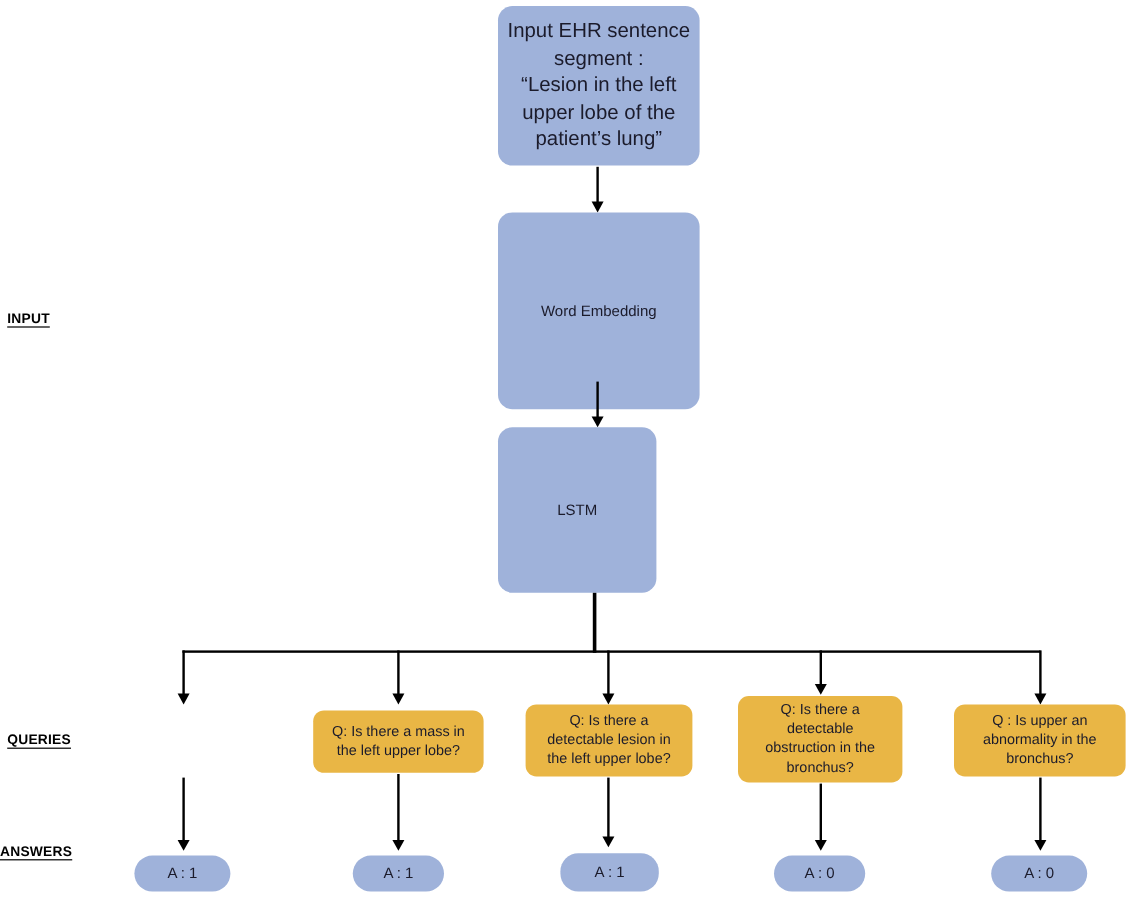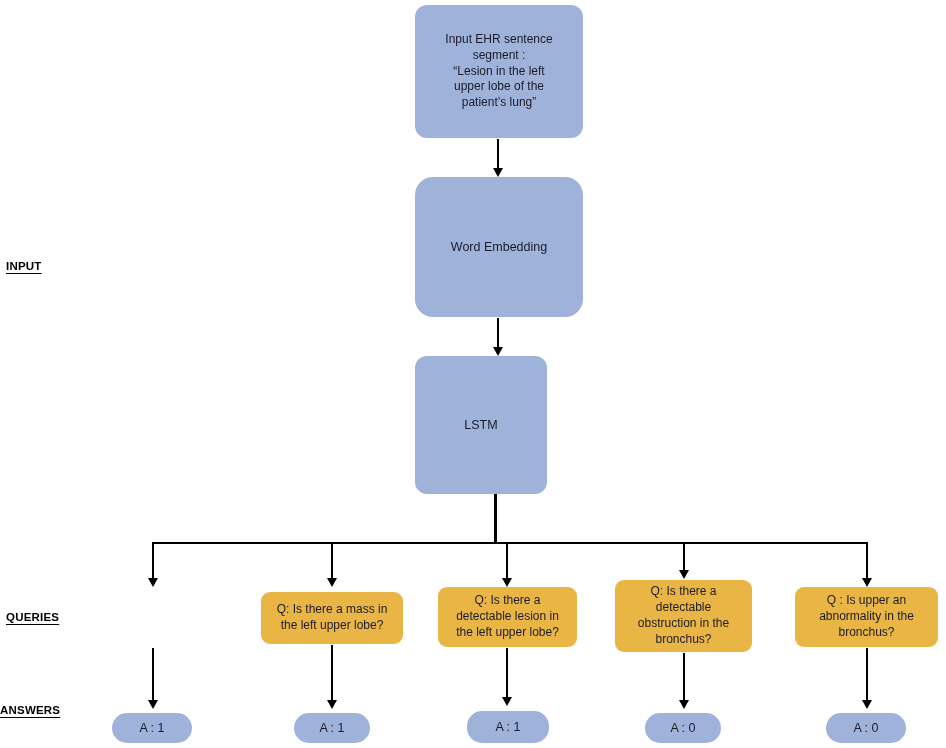--- a/index.html
+++ b/index.html
@@ -50,21 +50,21 @@
     border-radius: 9px;
   }
   .node .label {
     display: block;
     width: 100%;
     padding: 0 6px;
     box-sizing: border-box;
     white-space: pre-line;
   }
 
-  .node-input  { font-size: 12px; }
+  .node-input  { font-size: 17px; }
   .node-stage  { font-size: 12.5px; }
   .node-query  { font-size: 12px; }
   .node-answer { font-size: 12.5px; border-radius: 15px; }
 
   
   .conn {
     position: absolute;
     background: #000000;
   }
   .vline { width: 2px; }
@@ -95,21 +95,21 @@
     <span class="label">Input EHR sentence
 segment :
 “Lesion in the left
 upper lobe of the
 patient’s lung”</span>
   </div>
 
   <div class="conn vline" style="left:497px; top:139px; height:33px;"></div>
   <div class="arrowhead" style="left:493px; top:168px;"></div>
 
-  <div class="node node-blue node-stage" style="left:415px; top:177px; width:168px; height:140px;border-radius:18px;">
+  <div class="node node-blue node-stage" style="left:415px; top:177px; width:168px; height:164px;">
     <span class="label">Word Embedding</span>
   </div>
 
   <div class="conn vline" style="left:497px; top:318px; height:33px;"></div>
   <div class="arrowhead" style="left:493px; top:347px;"></div>
 
   <div class="node node-blue node-stage" style="left:415px; top:356px; width:132px; height:138px;">
     <span class="label">LSTM</span>
   </div>
 

